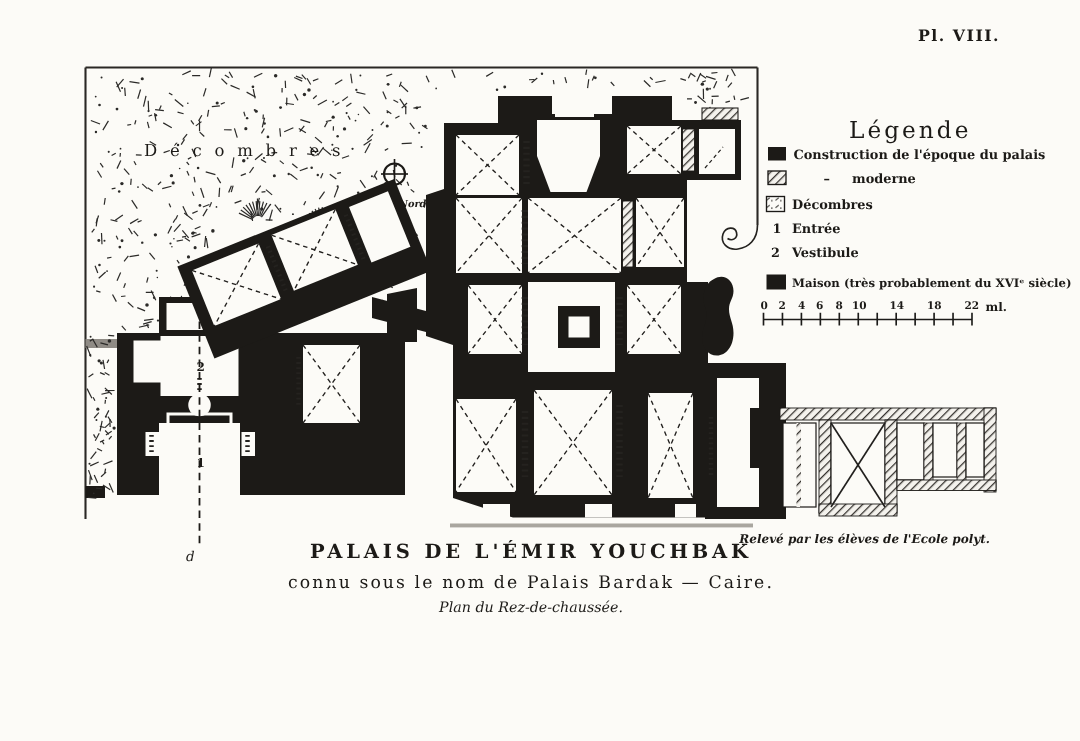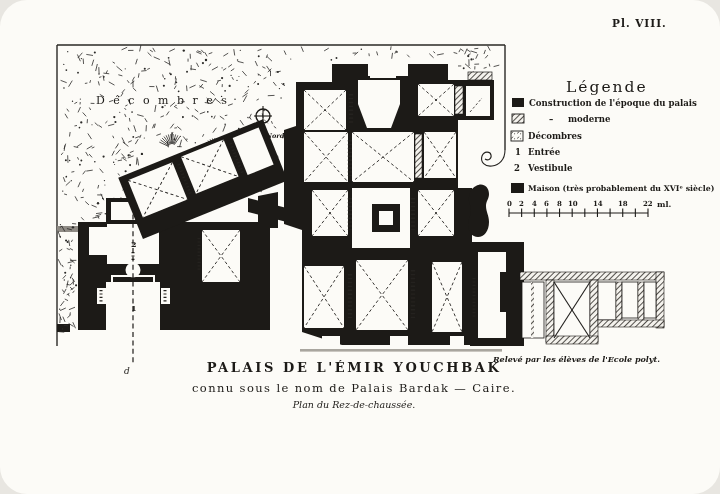--- a/index.html
+++ b/index.html
@@ -1,17 +1,17 @@
 <!DOCTYPE html>
 <html><head>
 <meta charset="utf-8">
 <style>
   html,body{margin:0;padding:0;background:#e8e6e1;}
   .page{position:relative;width:720px;height:494px;background:#fcfbf7;overflow:hidden;
-        font-family:"DejaVu Serif", serif;border-radius:27px;}
+        font-family:"DejaVu Serif", serif;}
   svg{display:block;}
   svg text{font-family:"DejaVu Serif", serif;fill:#1c1a17;}
   .ink{fill:#1c1a17;}
   .paper{fill:#fcfbf7;}
   .dd{stroke:#24221f;stroke-width:4.4;stroke-dasharray:1.4 2.5;}
   .dd2{stroke:#24221f;stroke-width:3;stroke-dasharray:1.2 2.2;}
   .dash-axis{stroke:#1c1a17;stroke-width:1.2;stroke-dasharray:5 3.4;fill:none;}
   .frameln{stroke:#2a2825;stroke-width:1.4;fill:none;}
   .t-plate{font-size:10.5px;font-weight:bold;letter-spacing:1px;}
   .t-rubble{font-size:11px;letter-spacing:8.5px;}

